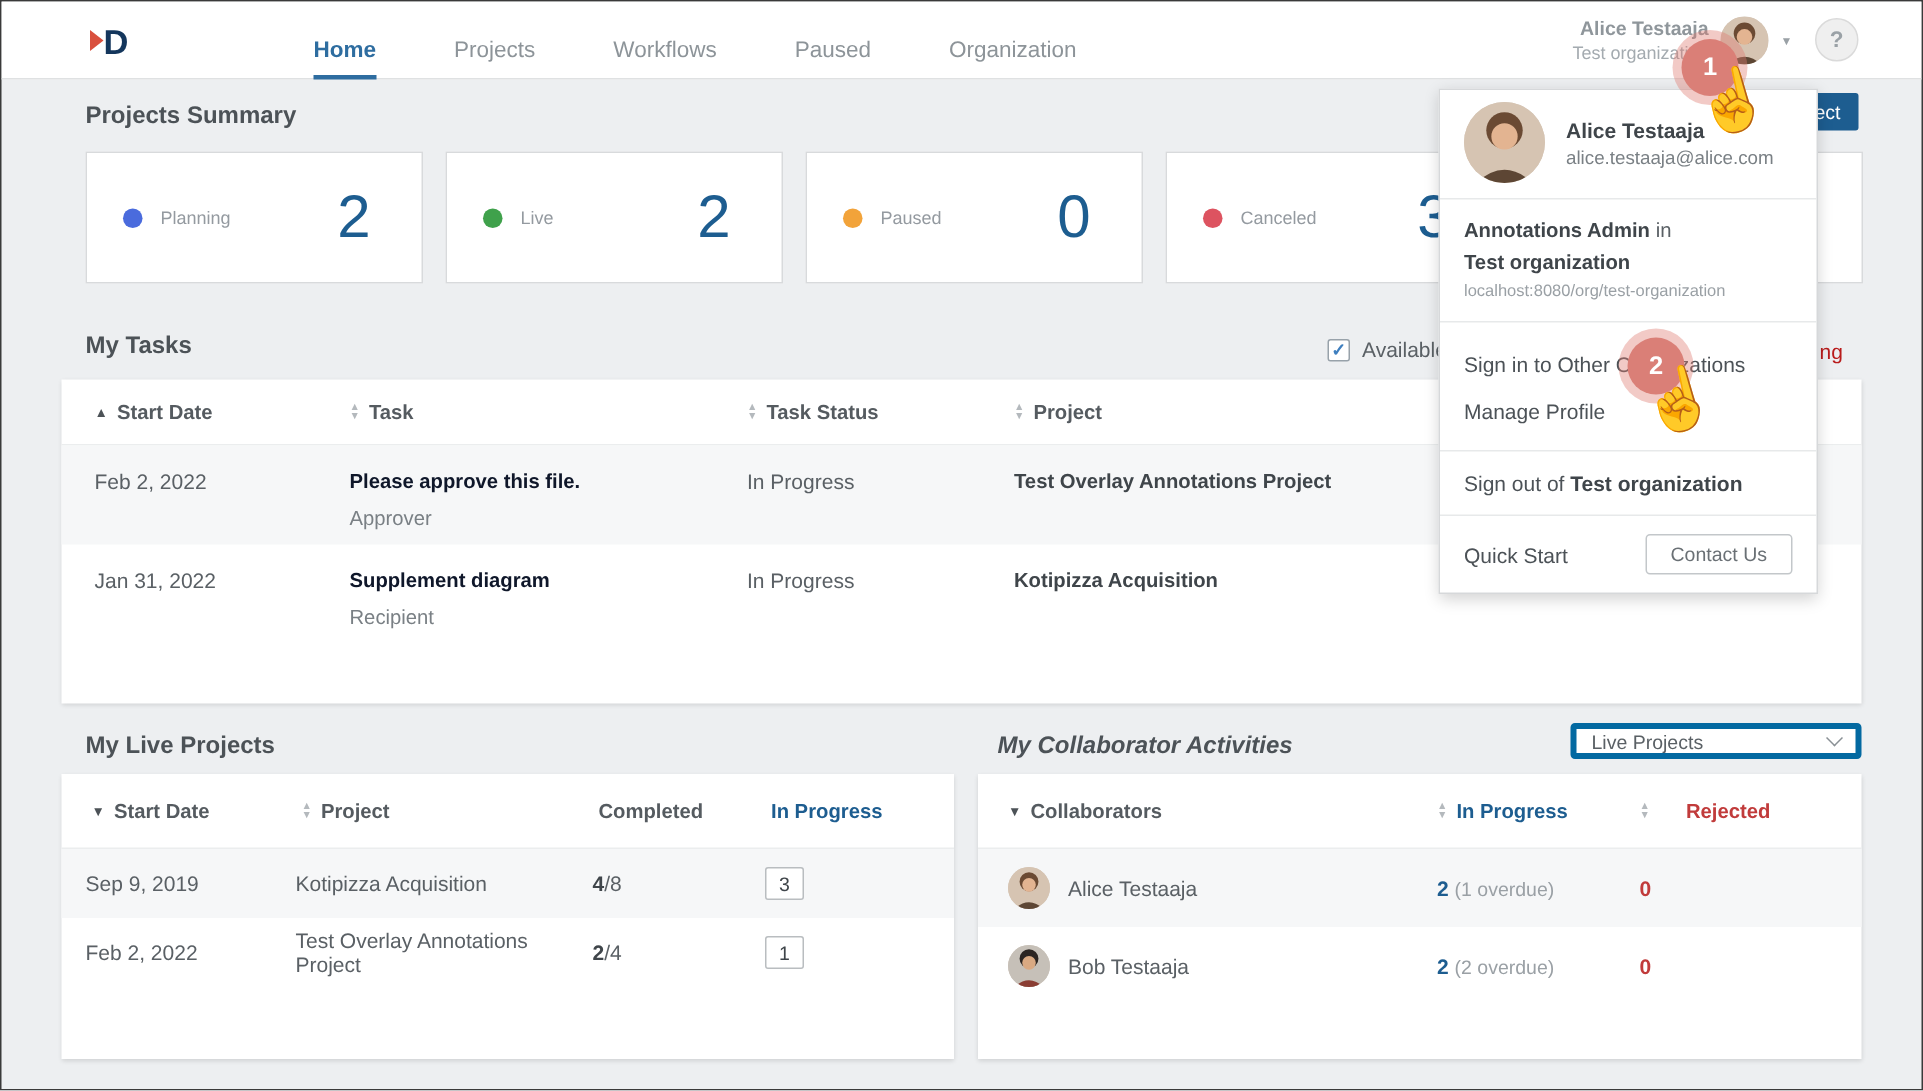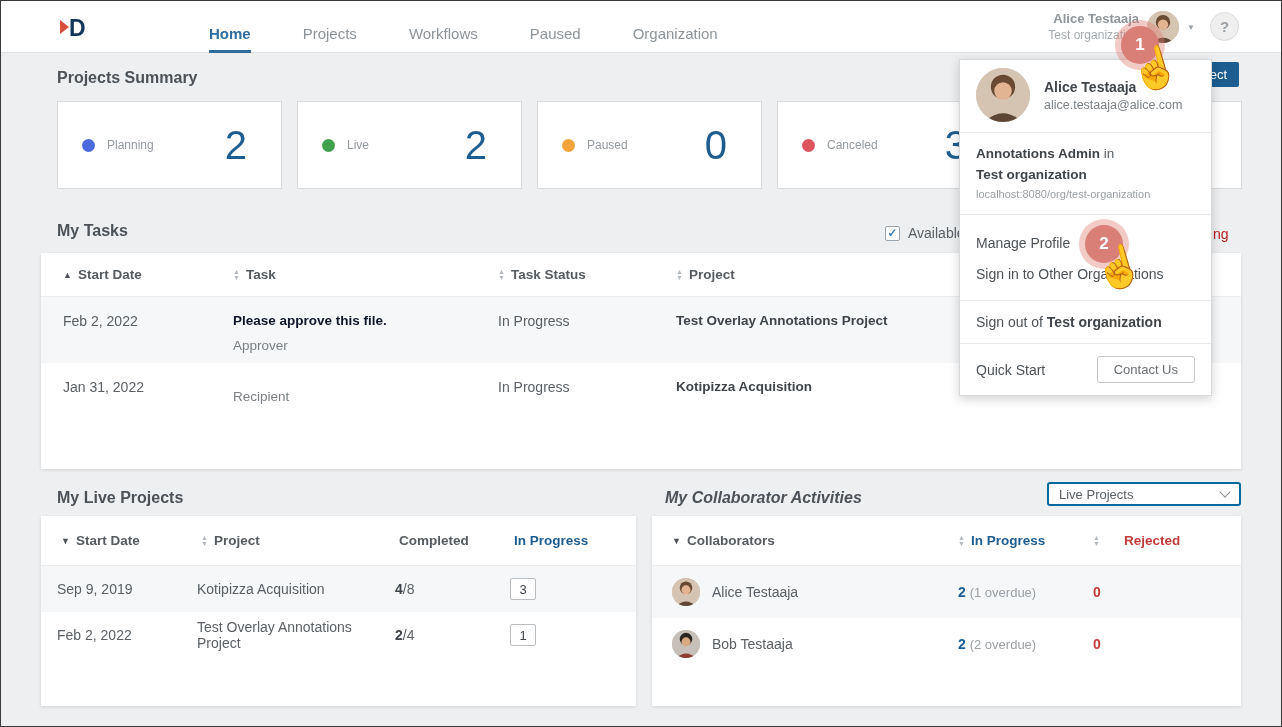--- a/index.html
+++ b/index.html
@@ -79,21 +79,21 @@
 
   .comp b { color:#3f454a; }
   .numbox { display:inline-flex; align-items:center; justify-content:center; min-width:26px; height:22px; border:1px solid #b9bdc0; border-radius:2px; font-size:13px; color:#3f454a; background:#fff; cursor:pointer; }
 
   .collab { display:flex; align-items:center; gap:12px; }
   .ip b { color:#1d5d90; font-size:14px; }
   .muted { font-size:13px; color:#9aa0a5; }
   .rej { font-weight:700; color:#c13b3b; font-size:14px; }
 
   
-  .select { position:absolute; left:1046px; top:481px; width:194px; height:24px; background:#fff; border:2px solid #0369a1; border-radius:3px; display:flex; align-items:center; padding:0 10px; font-size:13px; color:#5a6065; cursor:pointer; z-index:3; }
+  .select { position:absolute; left:1046px; top:481px; width:194px; height:24px; background:#fff; border:4px solid #0369a1; border-radius:3px; display:flex; align-items:center; padding:0 10px; font-size:13px; color:#5a6065; cursor:pointer; z-index:3; }
   .chev { margin-left:auto; width:8px; height:8px; border-right:1.5px solid #8a9095; border-bottom:1.5px solid #8a9095; transform:rotate(45deg); margin-top:-4px; }
 
   
   .usermenu { position:absolute; left:958px; top:58px; width:253px; background:#fff; border:1px solid #d6d8da; box-shadow:0 3px 10px rgba(0,0,0,.18); z-index:50; }
   .um-head { display:flex; align-items:center; gap:14px; padding:8px 16px 10px; }
   .um-name { font-size:14px; font-weight:700; color:#3f454a; }
   .um-email { font-size:12.5px; color:#7a8085; margin-top:3px; }
   .um-org { border-top:1px solid #e7e9ea; padding:13px 16px 14px; }
   .um-line { font-size:13.5px; color:#5a6065; }
   .um-line b { color:#3f454a; }
@@ -224,20 +224,21 @@
         <div class="task-role">Approver</div>
       </div>
       <div class="td">In Progress</div>
       <div class="td td-strong">Test Overlay Annotations Project</div>
       <div class="td"></div>
     </div>
 
     <div class="trow tr-data">
       <div class="td">Jan 31, 2022</div>
       <div class="td">
+        <div class="task-title">Supplement diagram</div>
         <div class="task-role">Recipient</div>
       </div>
       <div class="td">In Progress</div>
       <div class="td td-strong">Kotipizza Acquisition</div>
       <div class="td">Alice Testaaja</div>
     </div>
   </section>
 
   <h2 class="sec-title" id="mlp-title">My Live Projects</h2>
 
@@ -353,22 +354,22 @@
         <div class="um-name">Alice Testaaja</div>
         <div class="um-email">alice.testaaja@alice.com</div>
       </div>
     </div>
     <div class="um-org">
       <div class="um-line"><b>Annotations Admin</b><span> in</span></div>
       <div class="um-orgname">Test organization</div>
       <div class="um-url">localhost:8080/org/test-organization</div>
     </div>
     <div class="um-menu">
+      <div class="um-item">Sign in to Other Organizations</div>
       <div class="um-item">Manage Profile</div>
-      <div class="um-item">Sign in to Other Organizations</div>
     </div>
     <div class="um-signout"><span>Sign out of </span><b>Test organization</b></div>
     <div class="um-footer">
       <span class="um-quick">Quick Start</span>
       <button class="btn-outline">Contact Us</button>
     </div>
   </div>
 
   <div class="anno" id="anno1">
     <div class="anno-circle">

